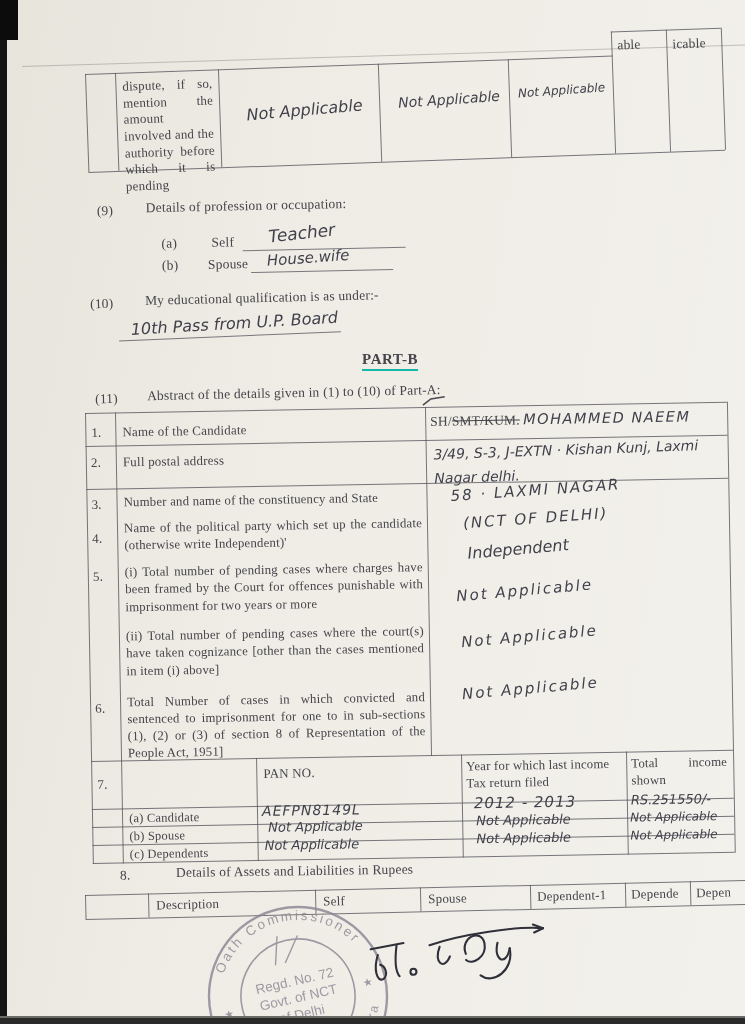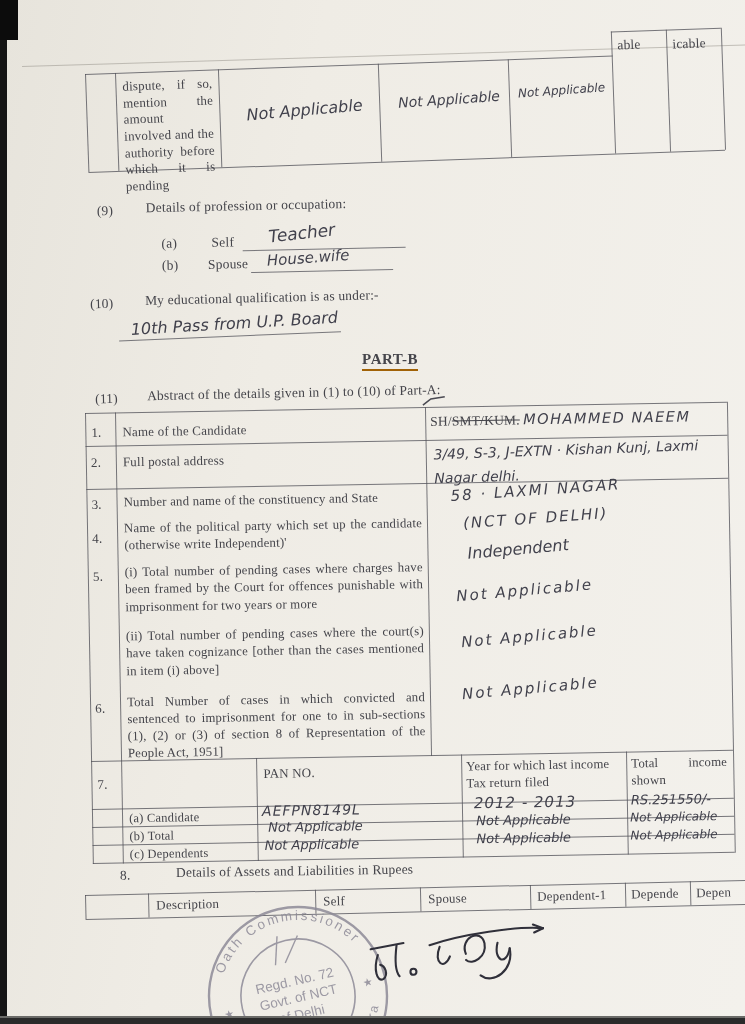--- a/index.html
+++ b/index.html
@@ -66,21 +66,21 @@
   </div>
 
   <div class="sect" style="left:0;top:0;width:745px;height:360px;transform:rotate(-1.4deg);transform-origin:60px 300px;">
     <div class="abs print" style="left:90px;top:297px;font-size:13.5px;">(10)</div>
     <div class="abs print" style="left:145px;top:295px;font-size:13.5px;">My educational qualification is as under:-</div>
     <div class="abs hw" style="left:130px;top:318px;font-size:16px;transform:rotate(-2deg);">10th Pass from U.P. Board</div>
     <div class="abs uline" style="left:118px;top:326px;width:222px;height:14px;transform:rotate(-1deg);"></div>
   </div>
 
   <div class="sect" style="left:40px;top:350px;width:700px;text-align:center;">
-    <span class="print" style="font-weight:bold;font-size:15px;letter-spacing:.5px;border-bottom:2px solid #a16207;padding-bottom:1px;display:inline-block;">PART-B</span>
+    <span class="print" style="font-weight:bold;font-size:15px;letter-spacing:.5px;border-bottom:2px solid #14b8a6;padding-bottom:1px;display:inline-block;">PART-B</span>
   </div>
 
   <div class="sect" style="left:0;top:0;width:745px;height:420px;transform:rotate(-1.2deg);transform-origin:60px 395px;">
     <div class="abs print" style="left:95px;top:392px;font-size:13.5px;">(11)</div>
     <div class="abs print" style="left:147px;top:390px;font-size:13.5px;">Abstract of the details given in (1) to (10) of Part-A:</div>
   </div>
 
   <div class="sect" style="left:85px;top:413px;width:642px;height:452px;transform:rotate(-1deg);transform-origin:0 0;">
 
     <div class="ln" style="left:0;top:0;width:642px;height:1px;"></div>
@@ -134,21 +134,21 @@
     <div class="abs print" style="left:6px;top:364px;font-size:13px;">7.</div>
     <div class="abs print" style="left:172px;top:356px;font-size:13px;">PAN NO.</div>
     <div class="abs print" style="left:375px;top:352px;width:152px;font-size:12.8px;line-height:1.35;">Year for which last income Tax return filed</div>
     <div class="abs print jl" style="left:540px;top:352px;width:96px;font-size:12.8px;line-height:1.35;">Total income shown</div>
 
     <div class="abs print" style="left:37px;top:399px;font-size:12.5px;">(a) Candidate</div>
     <div class="abs hw" style="left:170px;top:393px;font-size:14px;letter-spacing:1px;">AEFPN8149L</div>
     <div class="abs hw" style="left:382px;top:388px;font-size:15px;letter-spacing:1px;">2012 - 2013</div>
     <div class="abs hw" style="left:539px;top:389px;font-size:13px;">RS.251550/-</div>
 
-    <div class="abs print" style="left:37px;top:417px;font-size:12.5px;">(b) Total</div>
+    <div class="abs print" style="left:37px;top:417px;font-size:12.5px;">(b) Spouse</div>
     <div class="abs hw" style="left:176px;top:410px;font-size:13px;">Not Applicable</div>
     <div class="abs hw" style="left:384px;top:407px;font-size:13px;">Not Applicable</div>
     <div class="abs hw" style="left:538px;top:407px;font-size:12px;">Not Applicable</div>
 
     <div class="abs print" style="left:37px;top:435px;font-size:12.5px;">(c) Dependents</div>
     <div class="abs hw" style="left:172px;top:428px;font-size:13px;">Not Applicable</div>
     <div class="abs hw" style="left:384px;top:425px;font-size:13px;">Not Applicable</div>
     <div class="abs hw" style="left:538px;top:425px;font-size:12px;">Not Applicable</div>
   </div>
 

